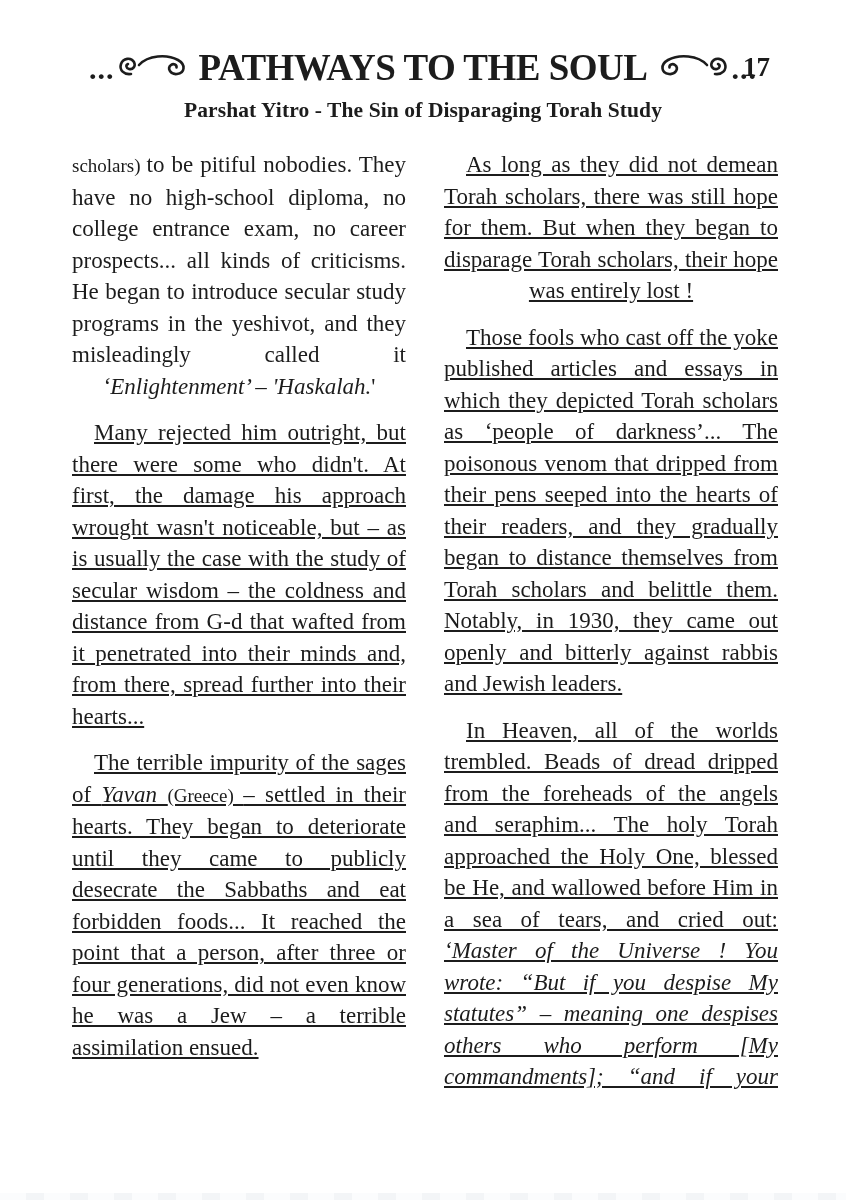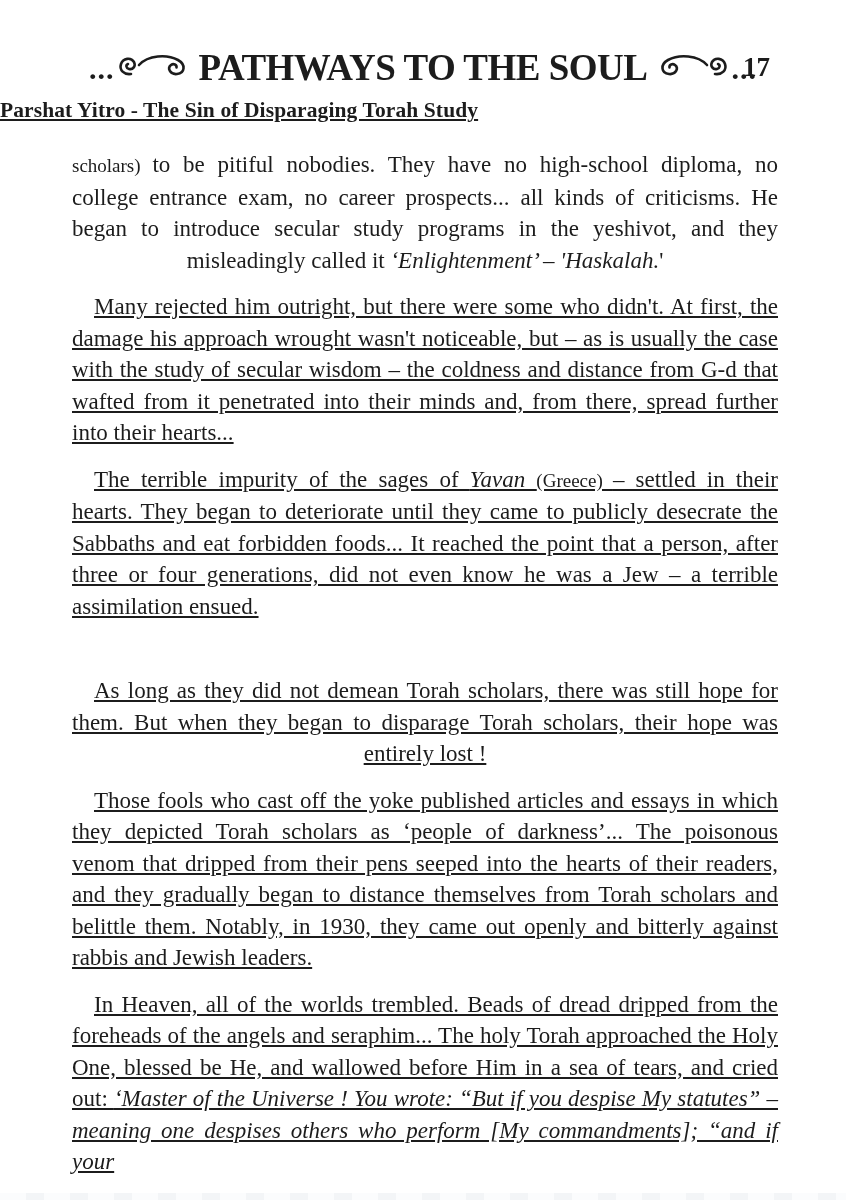--- a/index.html
+++ b/index.html
@@ -45,32 +45,30 @@
   .page-num {
     position: absolute;
     right: 76px;
     top: 50%;
     transform: translateY(-50%);
     font-size: 27px;
     font-weight: bold;
   }
   .subtitle {
     margin: 8px 0 0;
-    text-align: left;
+    text-align: center;
     font-size: 21.5px;
     font-weight: bold;
     letter-spacing: 0.1px;
-    text-decoration: underline;
   }
   
   .cols {
     display: flex;
     gap: 38px;
     padding: 26px 68px 0 72px;
-    flex-direction: column;
   }
   .col { flex: 1 1 0; min-width: 0; }
   .para {
     margin: 0 0 15px 0;
     font-size: 23px;
     line-height: 31.5px;
     text-align: justify;
     text-justify: inter-word;
   }
   .para.ind { text-indent: 22px; text-decoration: underline; }

